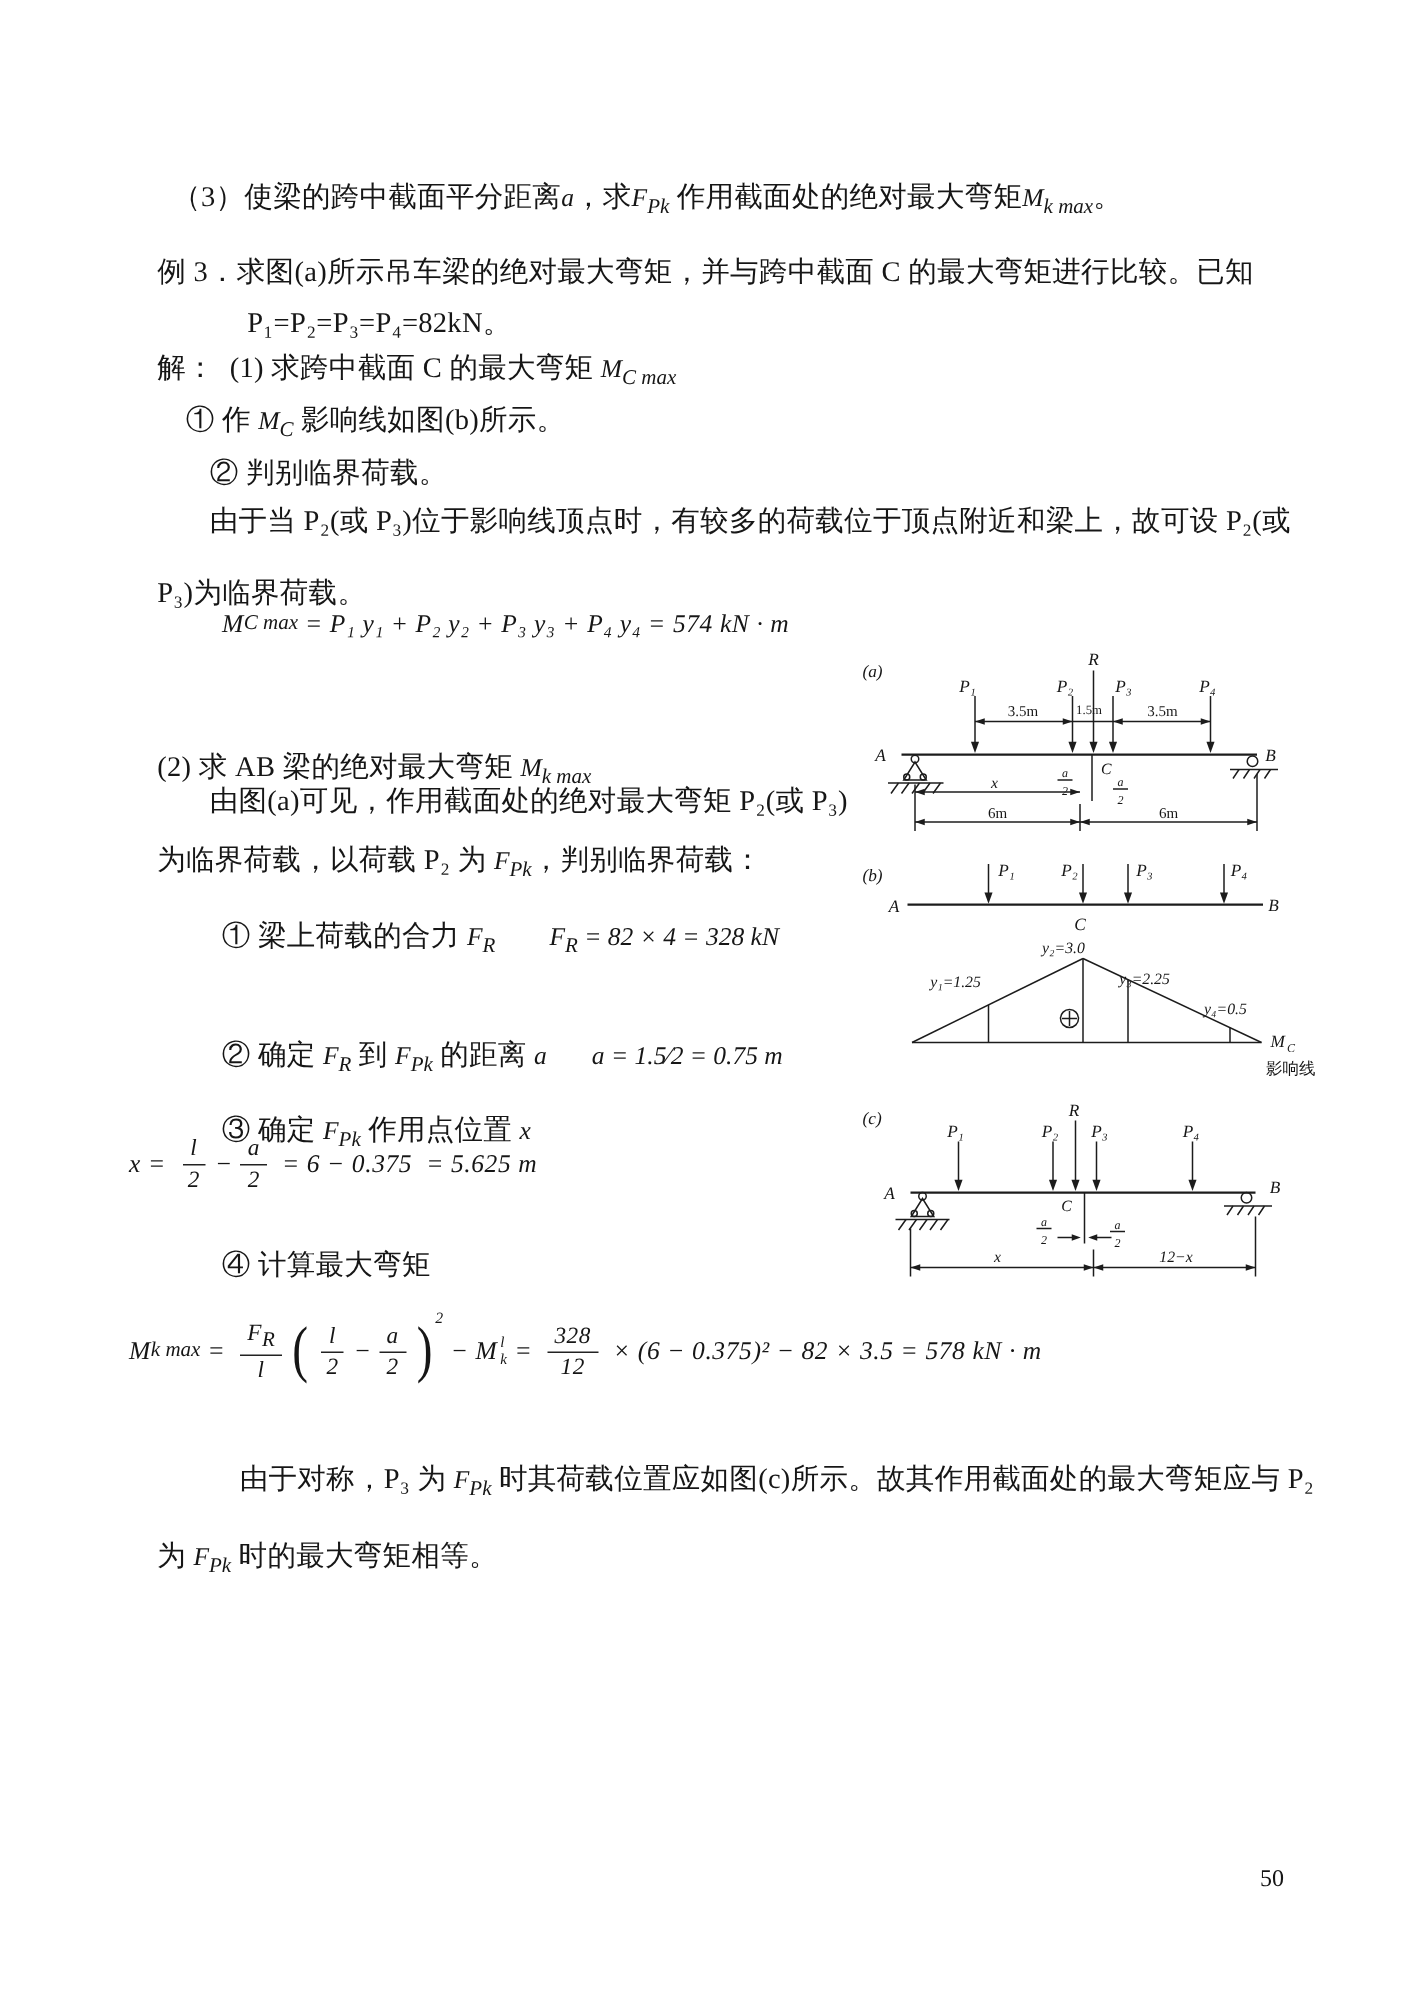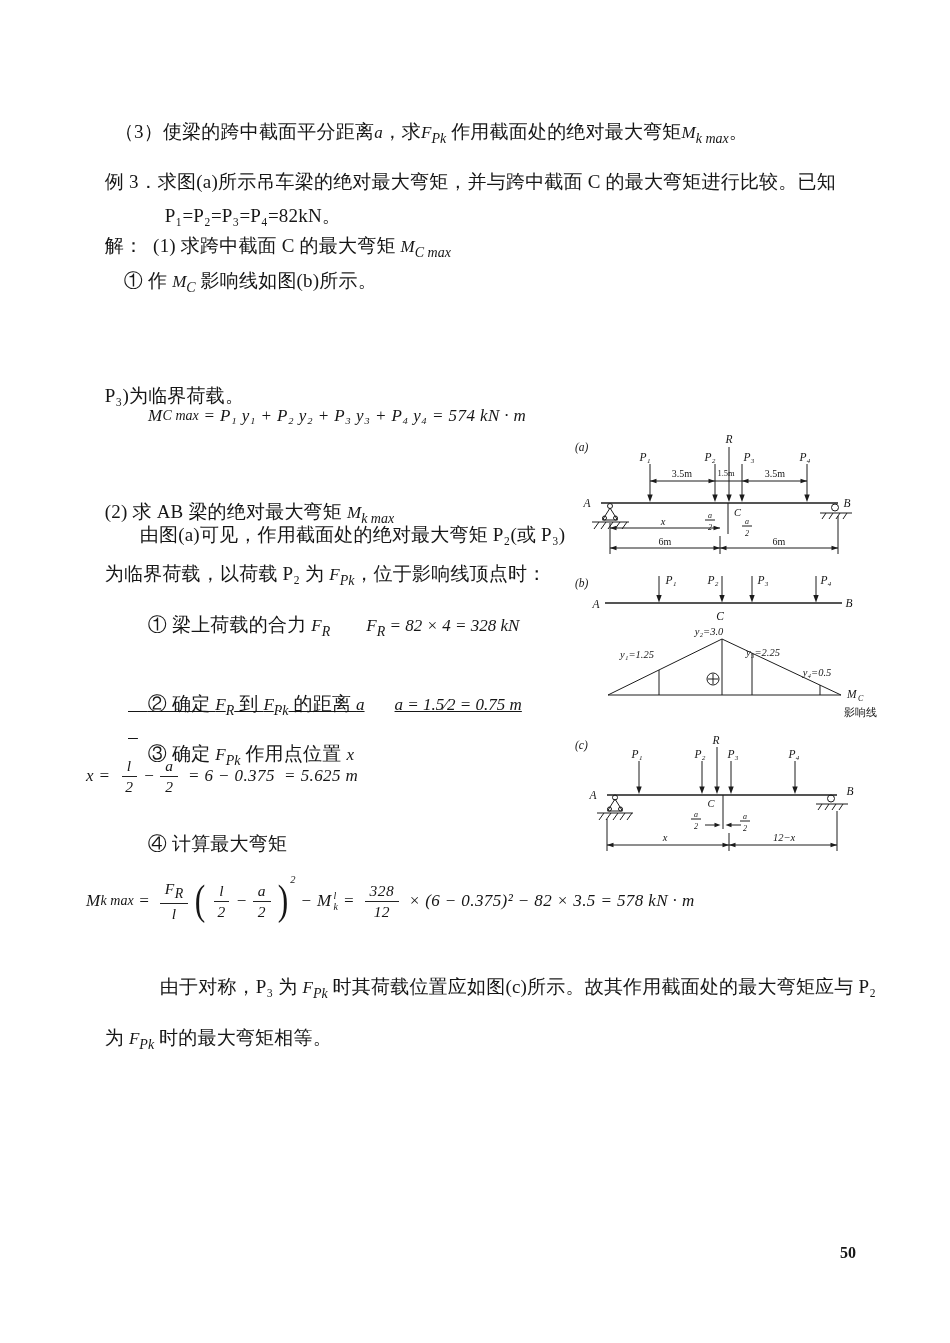--- a/index.html
+++ b/index.html
@@ -26,21 +26,21 @@
             margin-left:2px; justify-content:center; }
   .bigp { font-size:42px; font-style:normal; font-weight:400; line-height:.9;
           transform:scaleX(.75); }
   .supexp { font-size:10.5px; align-self:flex-start; margin-top:4px; }
   .diagram { position:absolute; }
   svg text { font-family:"Liberation Serif","DejaVu Serif",serif; fill:#161616; }
   .dt  { font-style:italic; font-size:11.5px; }
   .dts { font-style:italic; font-size:8px; }
   .dtn { font-size:10px; }
   .dcn { font-size:11px; }
-  .pageno { position:absolute; font-size:16px;font-weight:bold; }
+  .pageno { position:absolute; font-size:16px; }
 </style>
 </head>
 <body>
 
 <div class="page">
 
   <div class="t" style="left:95px;top:96px;">
     <span>（3）使梁的跨中截面平分距离</span><i class="mi">a</i><span>，求</span><i class="mi">F</i><sub>Pk</sub><span> 作用截面处的绝对最大弯矩</span><i class="mi">M</i><sub>k max</sub><span>。</span>
   </div>
 
@@ -50,43 +50,49 @@
   <div class="t" style="left:145px;top:180px;">
     <span>P₁=P₂=P₃=P₄=82kN。</span>
   </div>
 
   <div class="t" style="left:85px;top:210px;">
     <span>解：  (1) 求跨中截面 C 的最大弯矩 </span><i class="mi">M</i><sub>C max</sub>
   </div>
   <div class="t" style="left:104px;top:245px;">
     <span>① 作 </span><i class="mi">M</i><sub>C</sub><span> 影响线如图(b)所示。</span>
   </div>
+  <div class="t" style="left:120px;top:280px;">
+    <span>② 判别临界荷载。</span>
+  </div>
+  <div class="t" style="left:120px;top:312px;">
+    <span>由于当 P₂(或 P₃)位于影响线顶点时，有较多的荷载位于顶点附近和梁上，故可设 P₂(或</span>
+  </div>
   <div class="t" style="left:85px;top:360px;">
     <span>P₃)为临界荷载。</span>
   </div>
 
   <div class="formula" style="left:148px;top:402px;height:28px;">
     <i>M</i><sub class="sv">C max</sub><span> = P₁ y₁ + P₂ y₂ + P₃ y₃ + P₄ y₄ = 574 kN · m</span>
   </div>
 
   <div class="t" style="left:85px;top:476px;">
     <span>(2) 求 AB 梁的绝对最大弯矩 </span><i class="mi">M</i><sub>k max</sub>
   </div>
   <div class="t" style="left:120px;top:499px;">
     <span>由图(a)可见，作用截面处的绝对最大弯矩 P₂(或 P₃)</span>
   </div>
   <div class="t" style="left:85px;top:538px;">
-    <span>为临界荷载，以荷载 P₂ 为 </span><i class="mi">F</i><sub>Pk</sub><span>，位于影响线顶点时：</span>
+    <span>为临界荷载，以荷载 P₂ 为 </span><i class="mi">F</i><sub>Pk</sub><span>，判别临界荷载：</span>
   </div>
 
   <div class="t" style="left:128px;top:589px;">
     <span>① 梁上荷载的合力 </span><i class="mi">F</i><sub>R</sub><span class="gap36"></span><i class="mi">F</i><sub>R</sub><i class="mi"> = 82 × 4 = 328 kN</i>
   </div>
 
-  <div class="t" style="left:128px;top:668px;text-decoration:underline;">
+  <div class="t" style="left:128px;top:668px;">
     <span>② 确定 </span><i class="mi">F</i><sub>R</sub><span> 到 </span><i class="mi">F</i><sub>Pk</sub><span> 的距离 </span><i class="mi">a</i><span class="gap30"></span><i class="mi">a = 1.5∕2 = 0.75 m</i>
   </div>
 
   <div class="t" style="left:128px;top:718px;">
     <span>③ 确定 </span><i class="mi">F</i><sub>Pk</sub><span> 作用点位置 </span><i class="mi">x</i>
   </div>
 
   <div class="formula" style="left:86px;top:750px;height:52px;">
     <i>x</i><span> = </span><span class="frac"><span class="fnum">l</span><span class="fden">2</span></span><span>−</span><span class="frac"><span class="fnum">a</span><span class="fden">2</span></span><span> = 6 − 0.375  = 5.625 m</span>
   </div>

